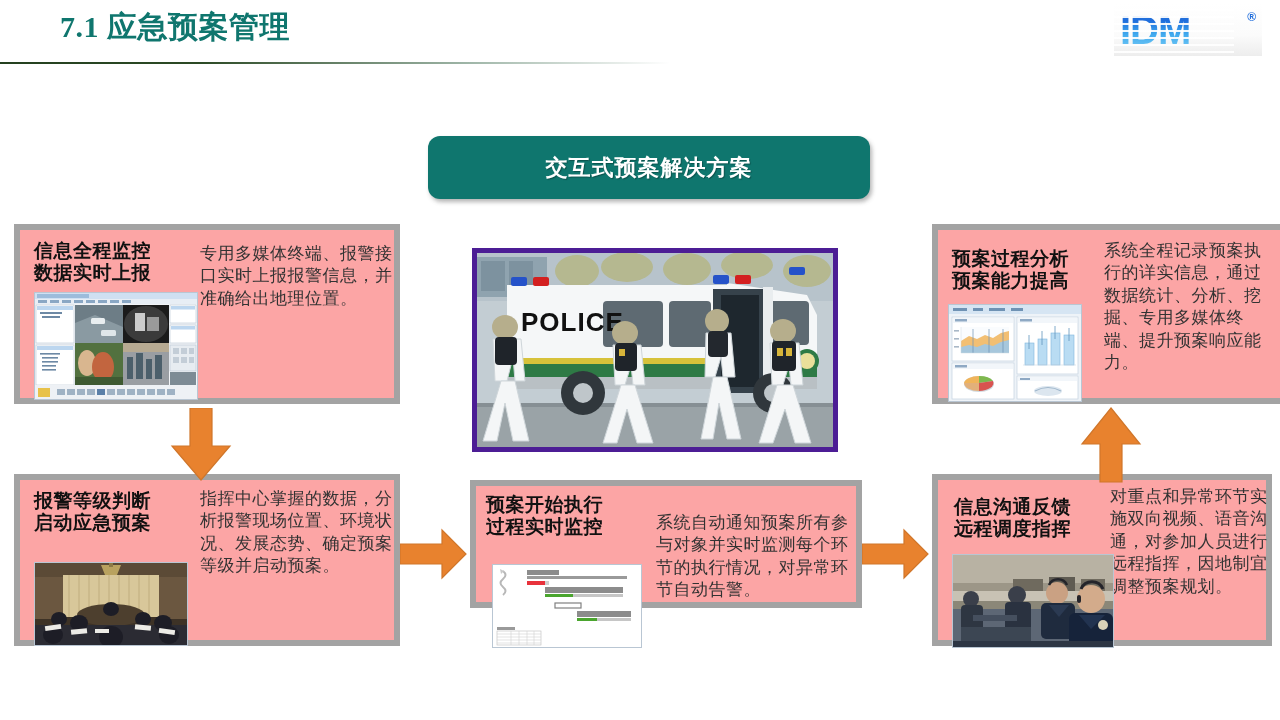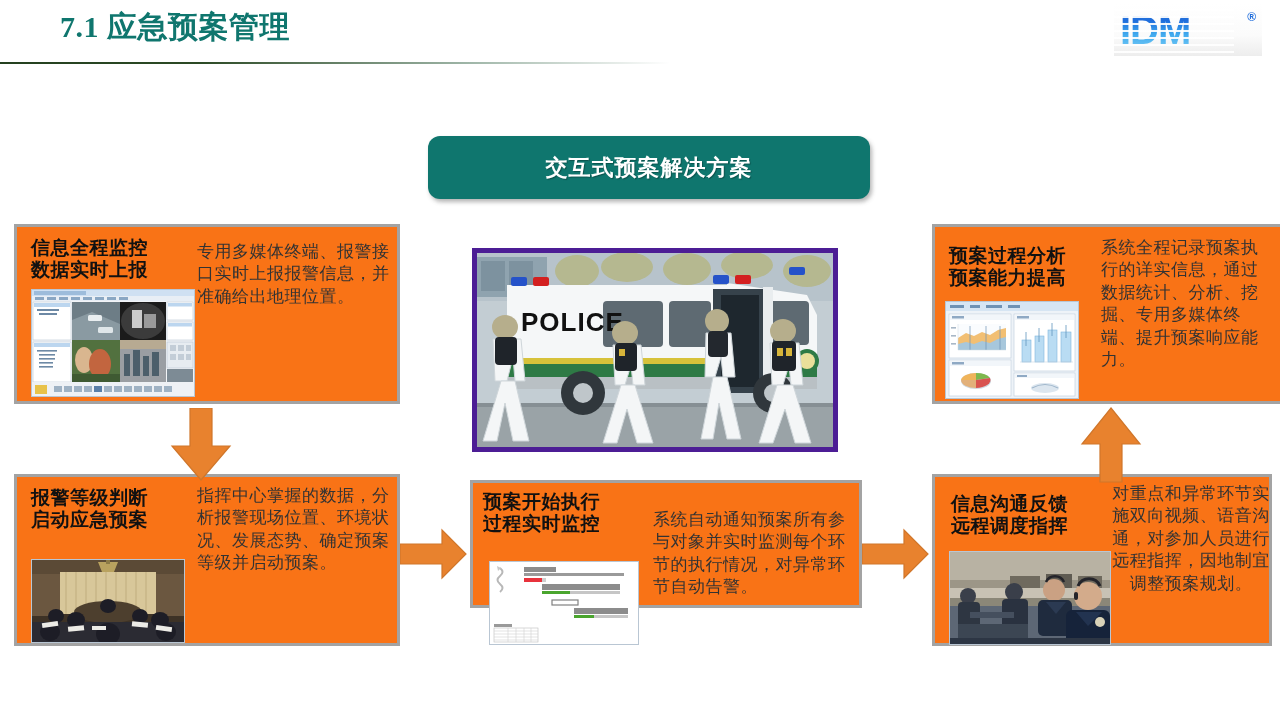--- a/index.html
+++ b/index.html
@@ -48,45 +48,45 @@
     position:absolute;left:428px;top:136px;width:442px;height:63px;
     background:#0f766e;border-radius:12px;
     box-shadow:2px 3px 4px rgba(90,90,90,.45);
     display:flex;align-items:center;justify-content:center;
   }
   #solution-banner span{
     color:#ffffff;font-size:22px;font-weight:bold;letter-spacing:1px;
     text-shadow:1px 1px 1px rgba(0,0,0,.3);
   }
   
-  .card{position:absolute;border:3px solid #a3a3a3;background:#f97316;box-sizing:border-box;}
+  .card{position:absolute;border:6px solid #a3a3a3;background:#fca5a5;box-sizing:border-box;}
   .card .card-head{
     font-size:19px;font-weight:bold;color:#111111;line-height:1.18;
     white-space:pre-line;letter-spacing:.5px;
   }
   .card .card-body{
     font-size:17px;color:#333333;line-height:1.32;letter-spacing:.5px;
   }
   
   #card-monitor{left:14px;top:224px;width:386px;height:180px;}
   #card-monitor .card-head{position:absolute;left:14px;top:10px;}
-  #card-monitor .card-body{position:absolute;left:180px;top:14px;width:200px;}
+  #card-monitor .card-body{position:absolute;left:180px;top:14px;width:200px;font-family:Liberation Mono, monospace;}
   #card-monitor .thumb{position:absolute;left:14px;top:62px;width:162px;height:106px;}
   
   #card-alarm{left:14px;top:474px;width:386px;height:172px;}
   #card-alarm .card-head{position:absolute;left:14px;top:10px;}
   #card-alarm .card-body{position:absolute;left:180px;top:8px;width:200px;}
   #card-alarm .thumb{position:absolute;left:14px;top:82px;width:152px;height:82px;}
   
   #card-exec{left:470px;top:480px;width:392px;height:128px;}
   #card-exec .card-head{position:absolute;left:10px;top:8px;}
   #card-exec .card-body{position:absolute;left:180px;top:26px;width:200px;}
   #card-exec .thumb{position:absolute;left:16px;top:78px;width:148px;height:82px;}
   
-  #card-comm{left:932px;top:474px;width:340px;height:172px;text-align:center;}
+  #card-comm{left:932px;top:474px;width:340px;height:172px;}
   #card-comm .card-head{position:absolute;left:16px;top:16px;}
   #card-comm .card-body{position:absolute;left:172px;top:6px;width:168px;}
   #card-comm .thumb{position:absolute;left:14px;top:74px;width:160px;height:92px;}
   
   #card-analysis{left:932px;top:224px;width:388px;height:180px;}
   #card-analysis .card-head{position:absolute;left:14px;top:18px;}
   #card-analysis .card-body{position:absolute;left:166px;top:10px;width:172px;}
   #card-analysis .thumb{position:absolute;left:10px;top:74px;width:132px;height:96px;}
   
   #hero-photo{

